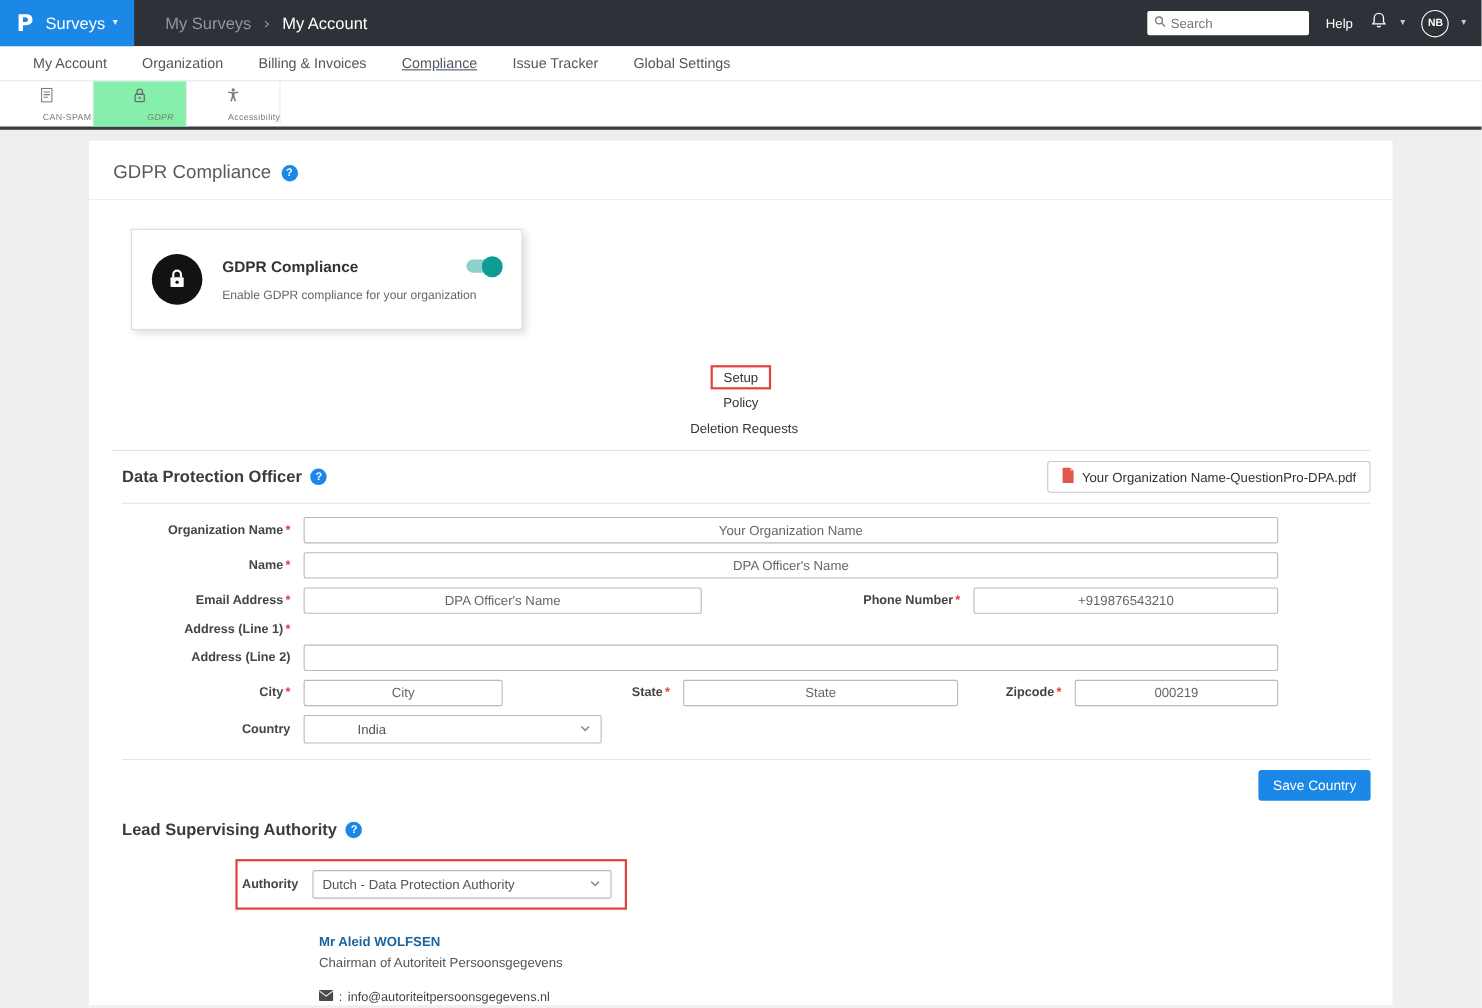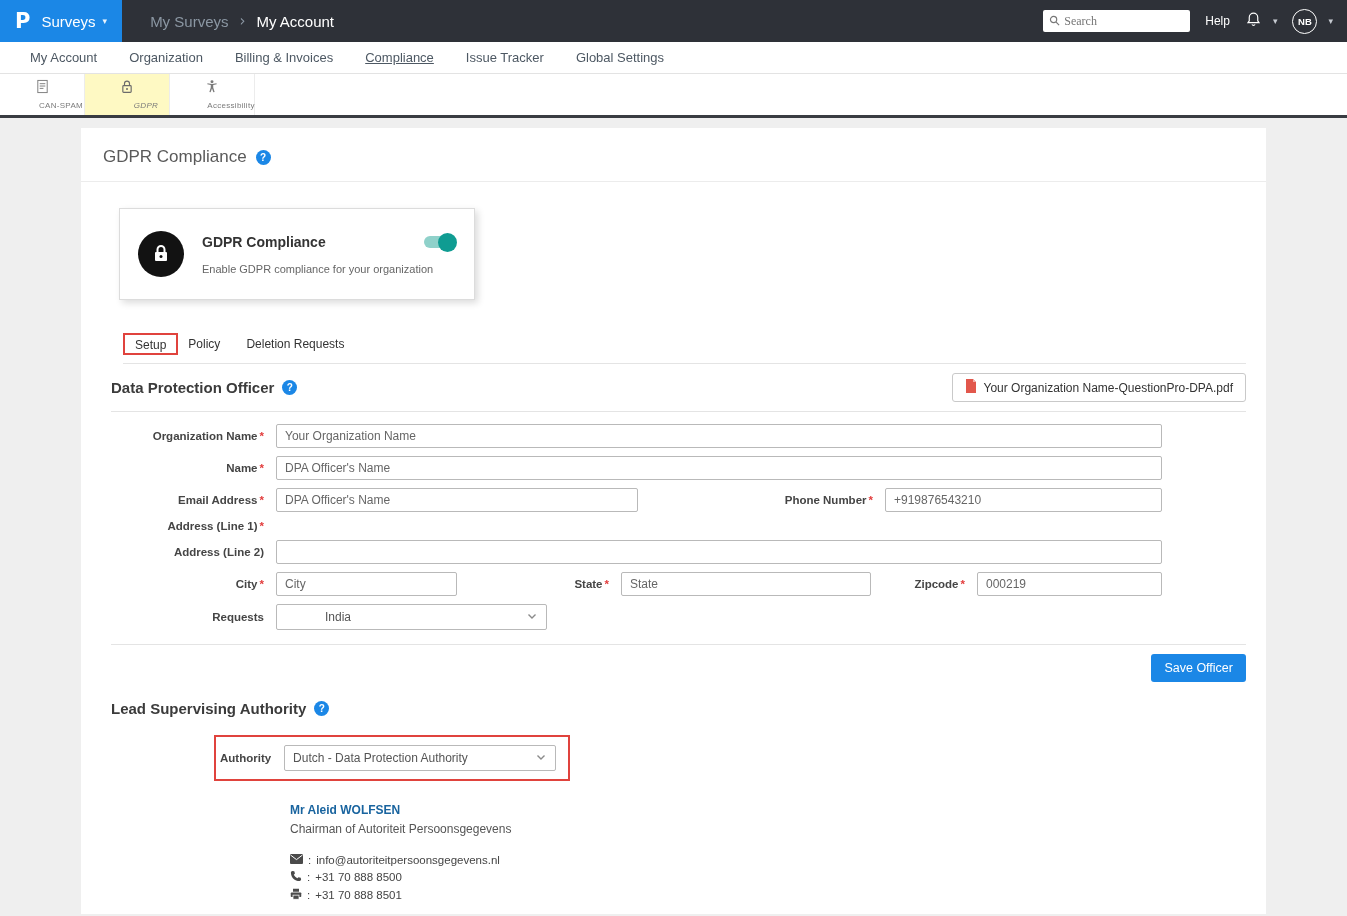--- a/index.html
+++ b/index.html
@@ -12,34 +12,34 @@
   .logo-p { font-size:21px; font-weight:bold; font-family:"DejaVu Sans",sans-serif; margin-right:11px; }
   .product { font-size:15px; }
   .caret { font-size:9px; margin-left:7px; color:#eaf4fd; font-family:"DejaVu Sans",sans-serif; }
   .caret.dim { color:#c7ccd2; }
   .breadcrumb { margin-left:28px; font-size:15px; display:flex; align-items:center; gap:11px; }
   .bc-parent { color:#8b97a3; cursor:pointer; }
   .bc-sep { color:#8b97a3; font-family:"DejaVu Sans",sans-serif; }
   .bc-current { color:#fff; }
   .tb-right { margin-left:auto; display:flex; align-items:center; gap:15px; padding-right:14px; }
   .search-box { background:#fff; border-radius:2px; height:22px; width:147px; display:flex; align-items:center; padding:0 6px; gap:4px; }
-  .search-box input { border:none; outline:none; font-size:12px; width:100%; color:#4c1d95; font-family:Liberation Serif, serif; }
+  .search-box input { border:none; outline:none; font-size:12px; width:100%; color:#4c1d95; font-family:Liberation Sans, sans-serif; }
   .help-label { font-size:12px; cursor:pointer; }
   .icon-group { display:flex; align-items:center; gap:4px; cursor:pointer; }
   .avatar { width:25px; height:25px; border-radius:50%; border:1.5px solid #fff; display:flex; align-items:center; justify-content:center; font-size:9.5px; font-weight:bold; }
 
   
   .nav { background:#fff; height:32px; display:flex; align-items:center; padding-left:14px; border-bottom:1px solid #e3e3e3; }
   .nav-item { font-size:13px; color:#4d5863; padding:0 16px; cursor:pointer; }
   .nav-item.active { text-decoration:underline; }
 
   
   .itabs { background:#fff; display:flex; border-bottom:3px solid #393c42; height:44px; }
   .itab { width:85px; display:flex; flex-direction:column; align-items:center; justify-content:center; gap:3px; border-right:1px solid #ececec; cursor:pointer; }
-  .itab.active { background:#fef9c3;font-style:italic; }
+  .itab.active { background:#86efac;font-style:italic; }
   .itab-label { font-size:8px; color:#7a7a7a; letter-spacing:.3px;margin-left:38px; }
 
   
   .main { padding-top:10px; }
   .panel { width:1185px; margin:0 auto; background:#fff; height:786px; }
   .panel-title { display:flex; align-items:center; gap:9px; padding:19px 22px 14px; border-bottom:1px solid #ececec; }
   .panel-title h1 { font-size:17px; color:#5a5a5a; font-weight:normal; }
   .qicon { width:15px; height:15px; border-radius:50%; background:#1b87e6; color:#fff; font-size:10px; font-weight:bold;
     display:inline-flex; align-items:center; justify-content:center; cursor:pointer; flex-shrink:0; }
 
@@ -47,37 +47,37 @@
   .gdpr-card { margin:26px 0 0 38px; width:356px; border:1px solid #dcdcdc; box-shadow:3px 3px 7px rgba(0,0,0,.14);
     padding:22px 18px; display:flex; position:relative; background:#fff; }
   .lock-circle { width:46px; height:46px; border-radius:50%; background:#121212; display:flex; align-items:center; justify-content:center; flex-shrink:0; }
   .card-text { margin-left:18px; }
   .card-title { font-size:14px; font-weight:bold; color:#333; margin-top:3px; }
   .card-desc { font-size:11px; color:#666; margin-top:13px; }
   .toggle { position:absolute; top:27px; right:20px; width:30px; height:12px; border-radius:6px; background:#8fd1ca; cursor:pointer; }
   .toggle-knob { position:absolute; right:-3px; top:-3.5px; width:19px; height:19px; border-radius:50%; background:#0f9c92; }
 
   
-  .ctabs { display:flex; align-items:center; margin:32px 20px 0 42px; padding-bottom:7px; border-bottom:1px solid #e4e4e4; }
+  .ctabs { display:flex; align-items:center; margin:32px 20px 0 20px; padding-bottom:7px; border-bottom:1px solid #e4e4e4;flex-direction:column; }
   .ctab { font-size:12px; color:#333; padding:5px 10px; cursor:pointer; }
   .ann-setup { border:2px solid #e0433d; }
   .ctab + .ctab { margin-left:6px; }
 
   
   .sec-head { display:flex; align-items:center; gap:8px; margin:0 20px 0 30px; padding:9px 0; border-bottom:1px solid #e4e4e4; }
   .sec-title { font-size:15px; font-weight:bold; color:#3b3b3b; }
   .pdf-btn { margin-left:auto; display:flex; align-items:center; gap:7px; border:1px solid #c9c9c9; border-radius:3px;
     padding:5px 12px; font-size:12px; color:#333; background:#fff; cursor:pointer; font-family:inherit; }
 
   
   .form { margin:12px 104px 0 0; }
   .frow { display:flex; align-items:center; margin-bottom:8px; }
   .flabel { width:195px; text-align:right; padding-right:12px; font-size:11.5px; font-weight:bold; color:#454545; flex-shrink:0; }
   .req { color:#e23b3b; margin-left:2px; }
-  input.txt { height:24px; border:1px solid #b9b9b9; border-radius:2px; font-size:12px; color:#666; padding:0 8px; font-family:inherit; background:#fff; }
+  input.txt { height:24px; border:1px solid #b9b9b9; border-radius:2px; font-size:12px; color:#666; padding:0 8px; font-family:inherit; background:#fff;text-align:center; }
   .full { flex:1; }
   .w-email { width:362px; }
   .lbl-flex { flex:1; width:auto; }
   .w-phone { width:277px; }
   .w-city { width:181px; }
   .w-state { width:250px; }
   .lbl-zip { width:106px; }
   .w-zip { width:185px; }
   .sel { height:26px; border:1px solid #b9b9b9; border-radius:2px; display:flex; align-items:center; justify-content:space-between;
     font-size:12px; color:#555; padding:0 8px; background:#fff; cursor:pointer; }
@@ -254,32 +254,32 @@
       </div>
       <div class="frow">
         <span class="flabel"><span>City</span><span class="req">*</span></span>
         <input class="txt w-city" value="City" style="">
         <span class="flabel lbl-flex"><span>State</span><span class="req">*</span></span>
         <input class="txt w-state" value="State" style="">
         <span class="flabel lbl-zip"><span>Zipcode</span><span class="req">*</span></span>
         <input class="txt w-zip" value="000219" style="">
       </div>
       <div class="frow">
-        <span class="flabel"><span>Requests</span></span>
+        <span class="flabel"><span>Country</span></span>
         <div class="sel w-country">
           <span>India</span>
           <span><svg width="12" height="12" viewBox="0 0 12 12">
                 <path d="M2.5 4.5l3.5 3.5 3.5-3.5" fill="none" stroke="#8a8a8a" stroke-width="1.4"></path>
               </svg></span>
         </div>
       </div>
     </div>
 
     <div class="save-row">
-      <button class="btn-save">Save Officer</button>
+      <button class="btn-save">Save Country</button>
     </div>
 
     <div class="sec-head2">
       <span class="sec-title">Lead Supervising Authority</span>
       <span class="qicon">?</span>
     </div>
 
     <div class="auth-wrap">
       <div class="auth-box">
         <span class="auth-label">Authority</span>

